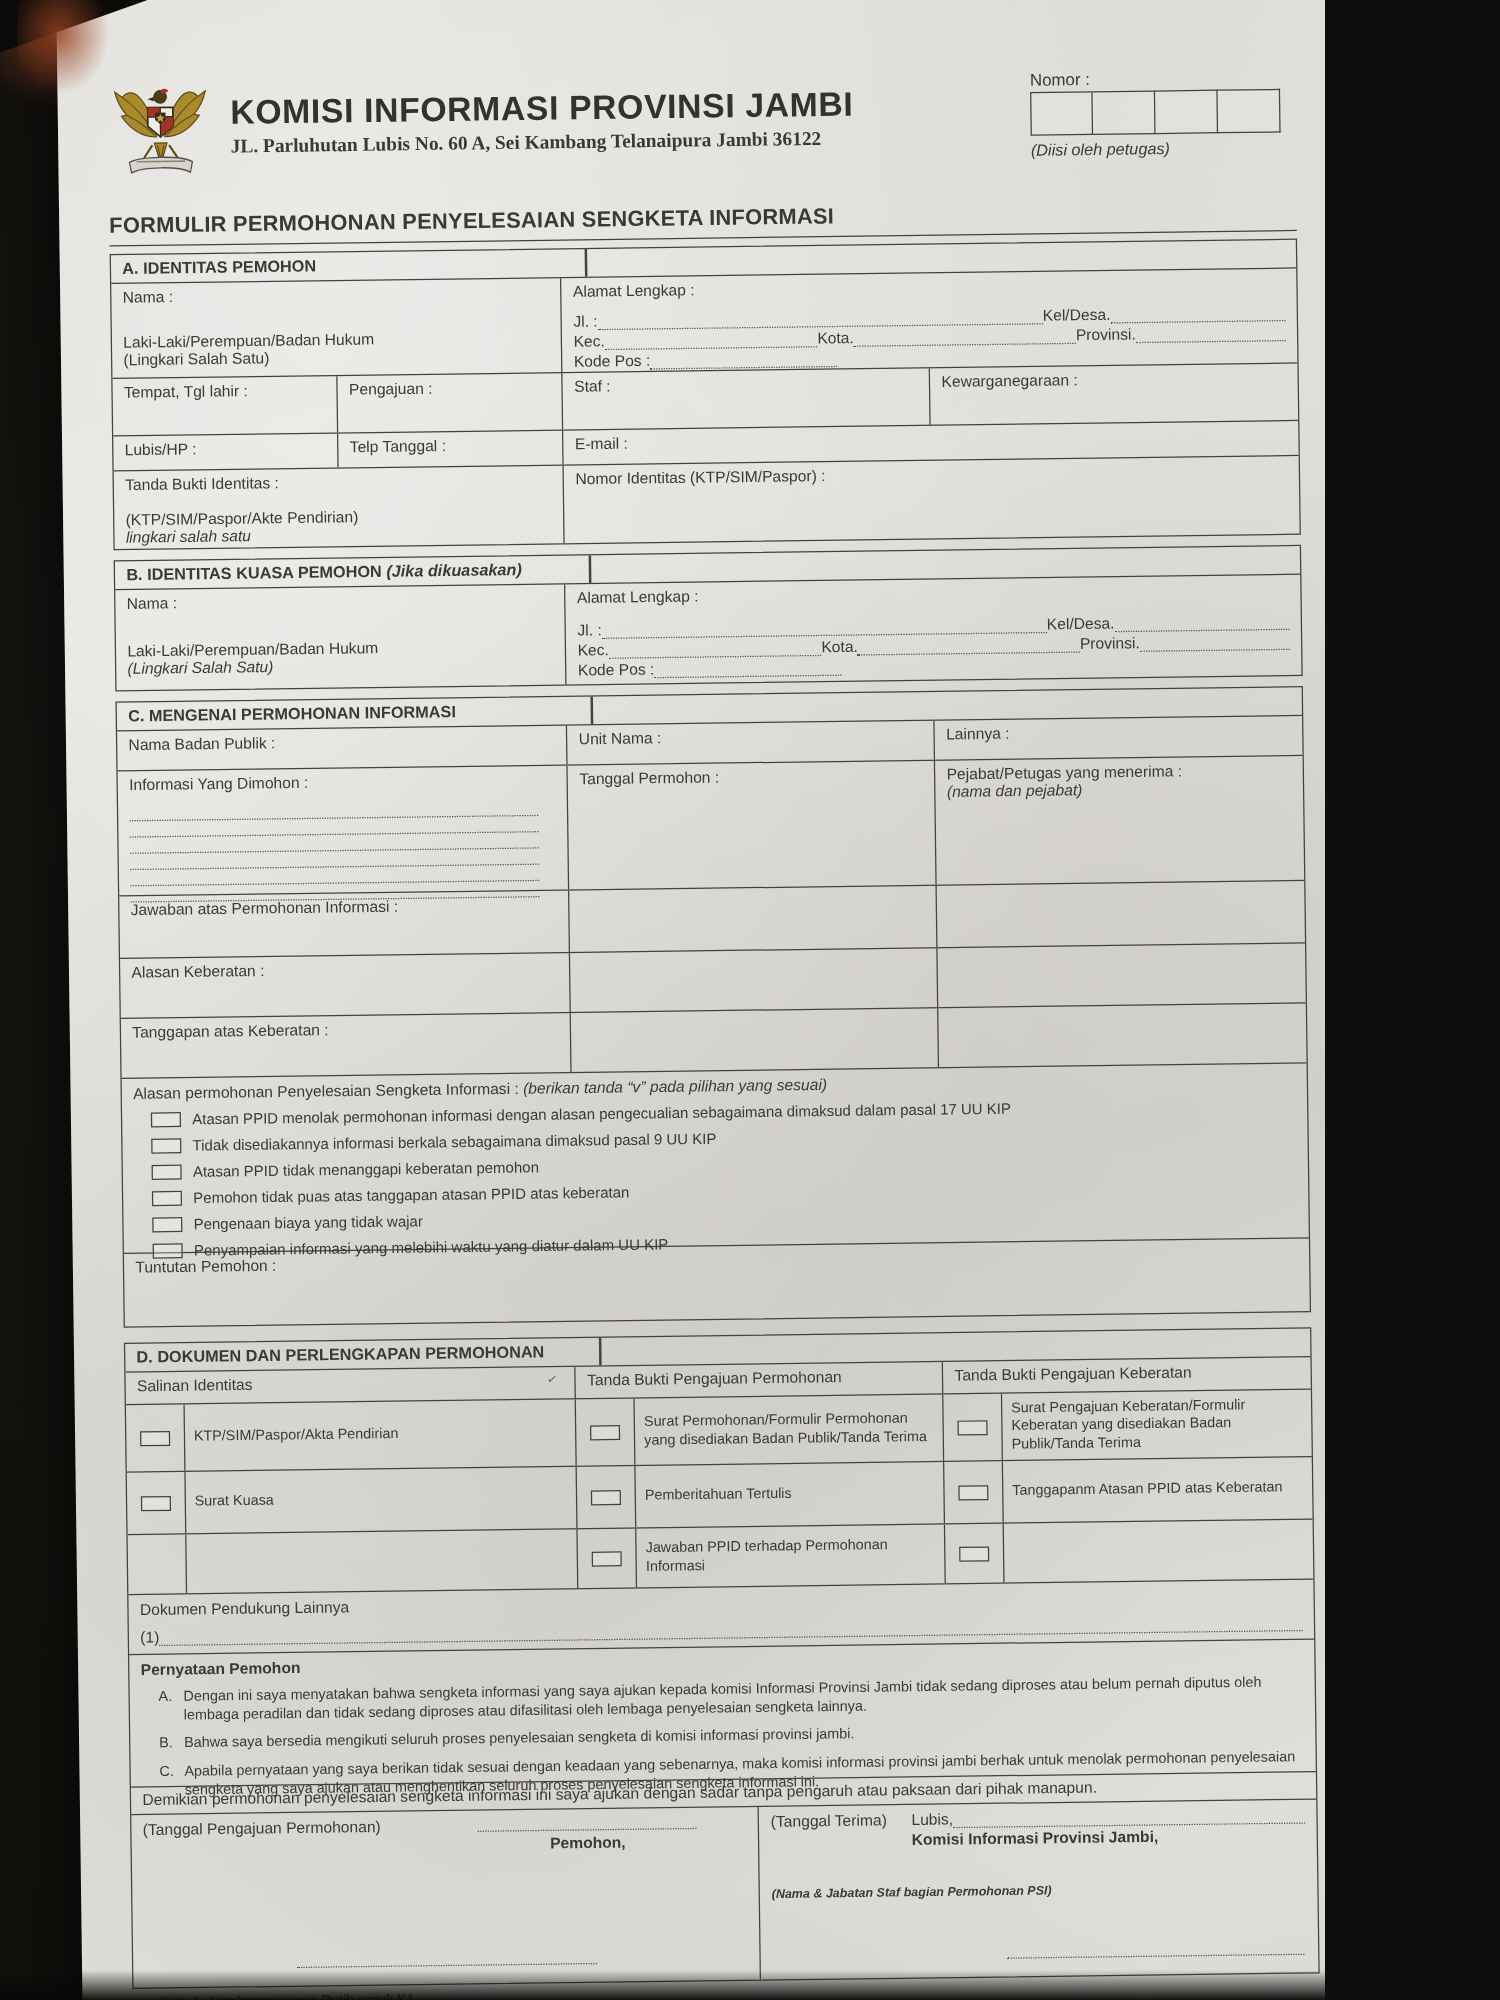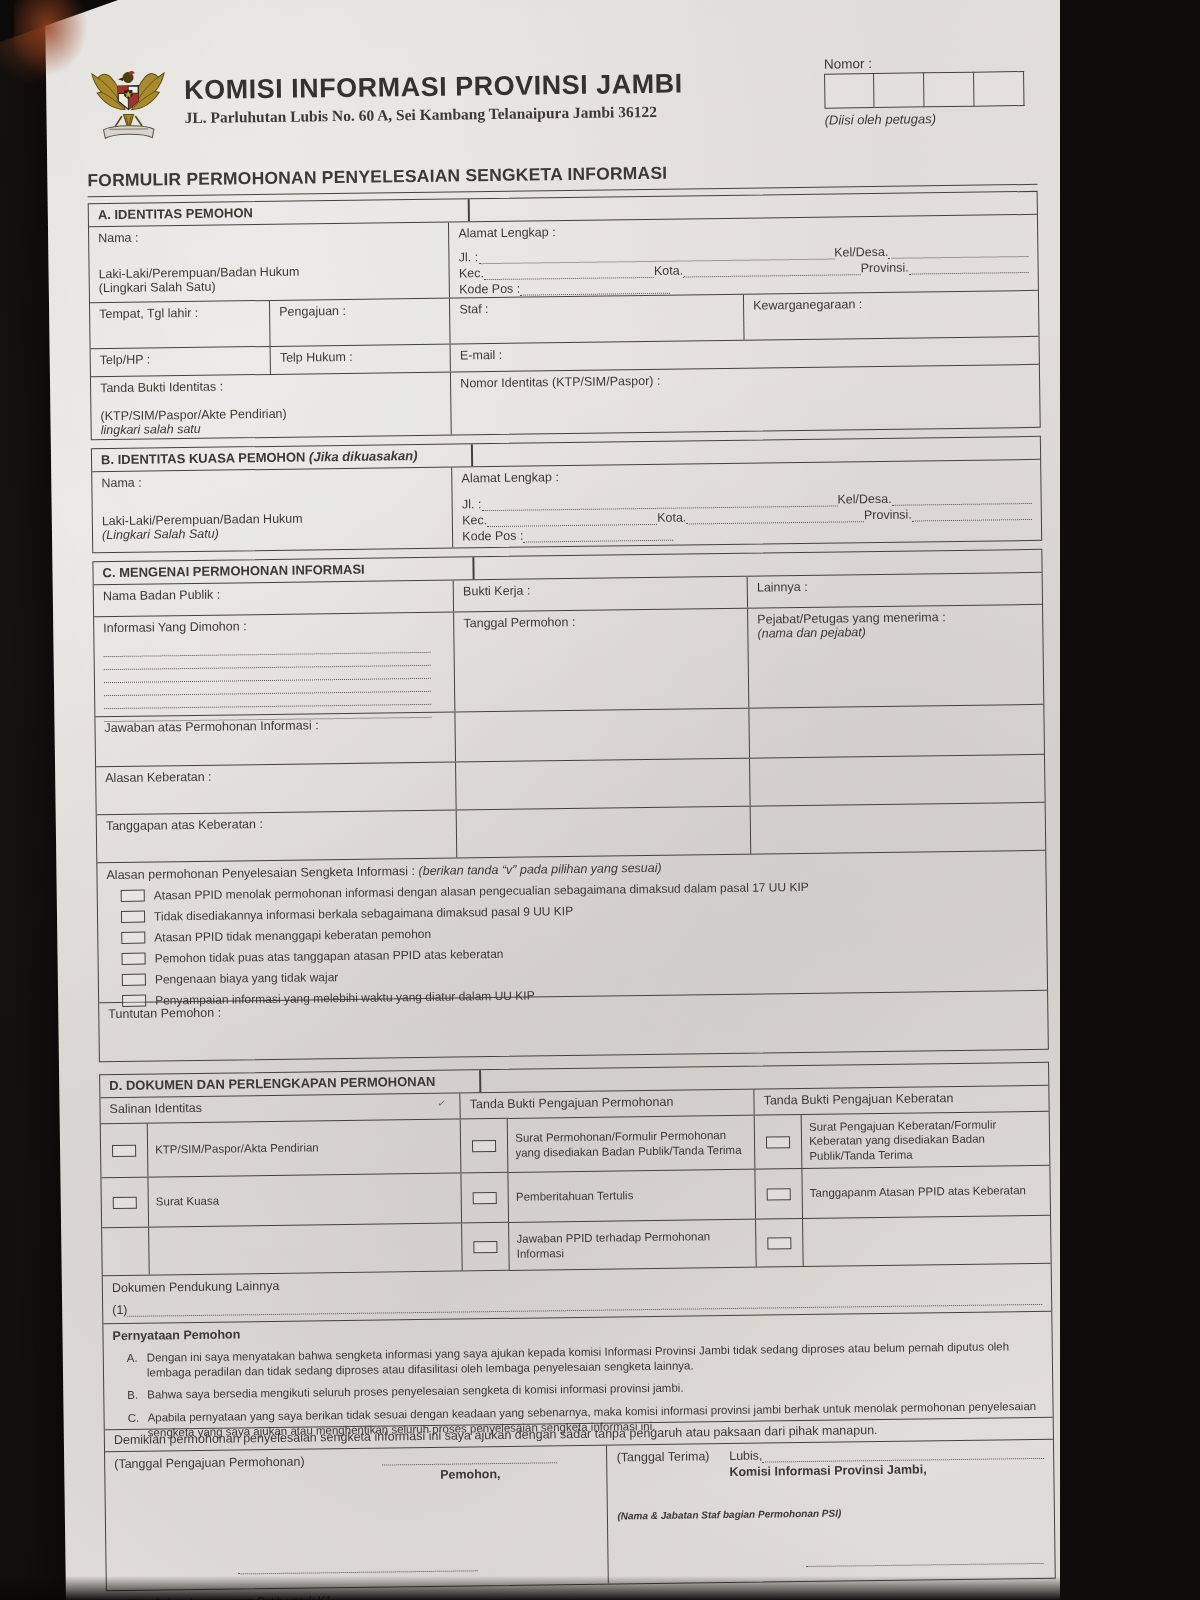--- a/index.html
+++ b/index.html
@@ -163,22 +163,22 @@
           </div>
         </div>
       </div>
       <div class="row" style="height:46px">
         <div class="cell w19"><span>Tempat, Tgl lahir :</span></div>
         <div class="cell w19"><span>Pengajuan :</span></div>
         <div class="cell w31"><span>Staf :</span></div>
         <div class="cell w31"><span>Kewarganegaraan :</span></div>
       </div>
       <div class="row" style="height:28px">
-        <div class="cell w19"><span>Telp/HP :</span></div>
-        <div class="cell w19"><span>Telp Hukum :</span></div>
+        <div class="cell w19"><span>Lubis/HP :</span></div>
+        <div class="cell w19"><span>Telp Tanggal :</span></div>
         <div class="cell w62"><span>E-mail :</span></div>
       </div>
       <div class="row" style="height:62px">
         <div class="cell w38">
           <div>Tanda Bukti Identitas :</div>
           <div style="margin-top:14px">(KTP/SIM/Paspor/Akte Pendirian)</div>
           <div class="it">lingkari salah satu</div>
         </div>
         <div class="cell w62"><span>Nomor Identitas (KTP/SIM/Paspor) :</span></div>
       </div>
@@ -220,21 +220,21 @@
         </div>
       </div>
     </div>
 
     <div class="gap8"></div>
 
     <div class="blk">
       <div class="sec-head">C. MENGENAI PERMOHONAN INFORMASI</div>
       <div class="row" style="height:32px">
         <div class="cell w38"><span>Nama Badan Publik :</span></div>
-        <div class="cell w31"><span>Bukti Kerja :</span></div>
+        <div class="cell w31"><span>Unit Nama :</span></div>
         <div class="cell w31"><span>Lainnya :</span></div>
       </div>
       <div class="row" style="height:100px">
         <div class="cell w38">
           <div>Informasi Yang Dimohon :</div>
           <div class="dotline" style="margin-top:9px"></div>
           <div class="dotline"></div>
           <div class="dotline"></div>
           <div class="dotline"></div>
           <div class="dotline"></div>

